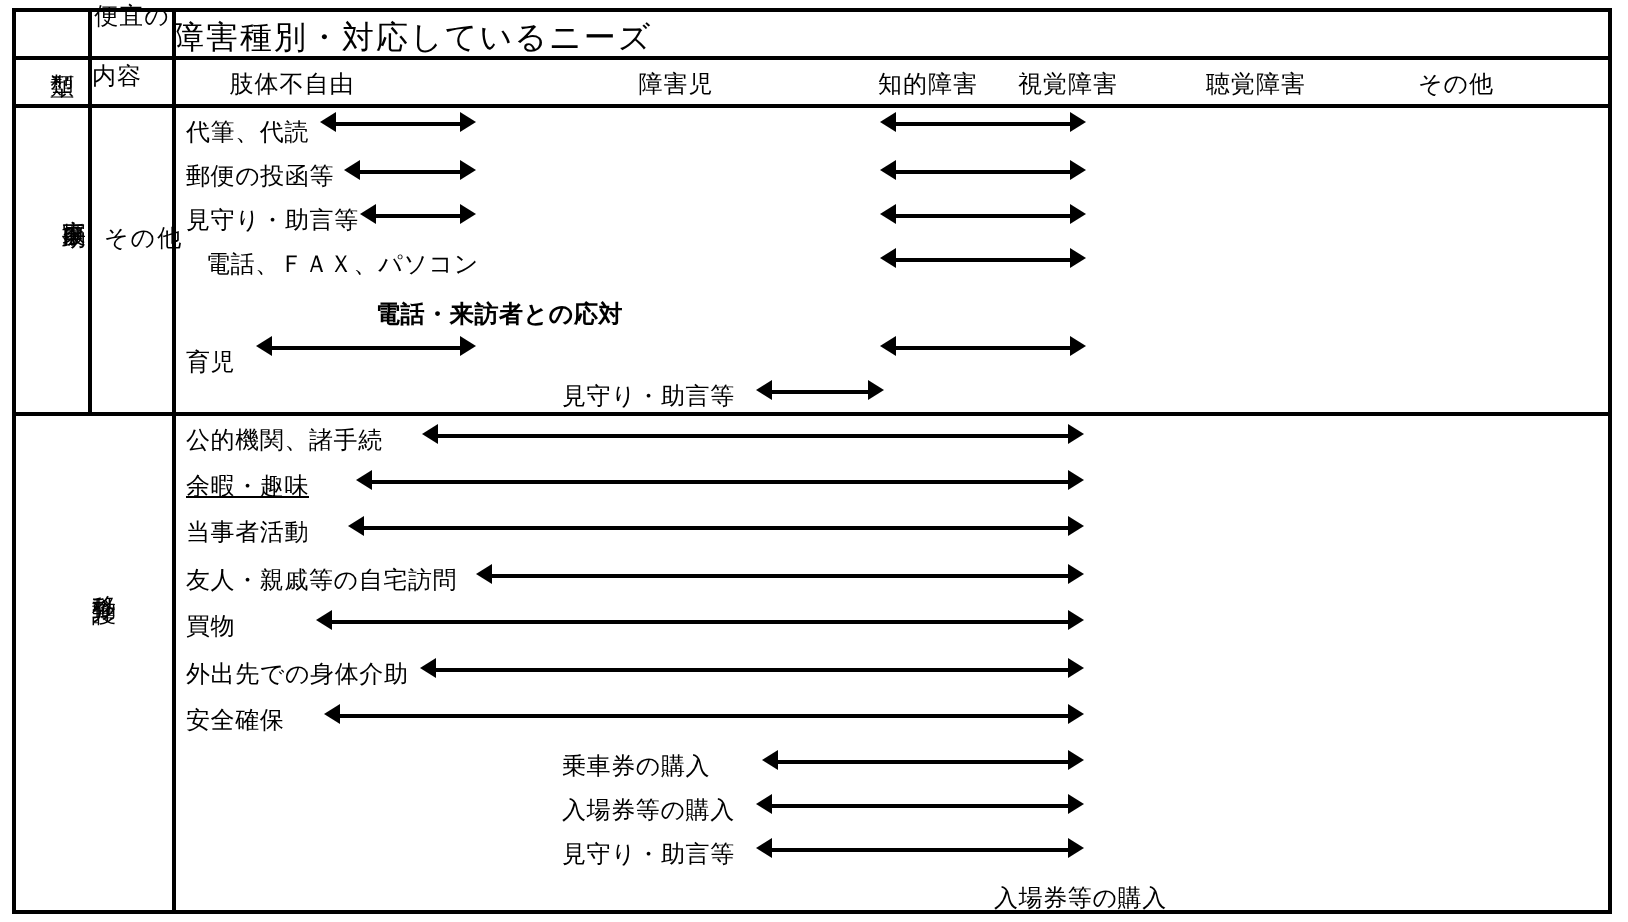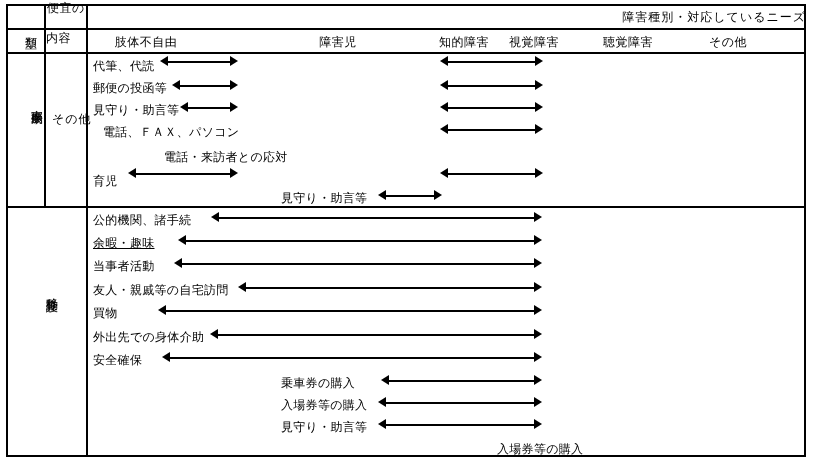--- a/index.html
+++ b/index.html
@@ -34,22 +34,22 @@
   .rule-v {
     position: absolute;
     background: #000;
     width: 1px;
   }
   .rule-v.thick { width: 2px; }
 
   
   .hdr-group {
     position: absolute;
-    text-align: right;
-    font-size: 12px;
+    text-align: left;
+    font-size: 16px;
     letter-spacing: 1px;
     white-space: nowrap;
   }
   .col-hdr {
     position: absolute;
     text-align: center;
     font-size: 12px;
     white-space: nowrap;
     letter-spacing: 0.5px;
   }
@@ -173,21 +173,21 @@
       <div class="head right"></div>
   </div>
 
   <div class="rlabel" style="left:103px; top:126px;">電話、ＦＡＸ、パソコン</div>
   <div class="arrow" style="left:440px; top:124px; width:103px;">
     <div class="head left"></div>
       <div class="shaft"></div>
       <div class="head right"></div>
   </div>
 
-  <div class="rlabel" style="left:164px; top:151px;">電話・来訪者との応対</div>
+  <div class="rlabel" style="left:188px; top:151px;font-weight:bold;">電話・来訪者との応対</div>
 
   <div class="rlabel" style="left:93px; top:175px;">育児</div>
   <div class="arrow" style="left:128px; top:168px; width:110px;">
     <div class="head left"></div>
       <div class="shaft"></div>
       <div class="head right"></div>
   </div>
   <div class="arrow" style="left:440px; top:168px; width:103px;">
     <div class="head left"></div>
       <div class="shaft"></div>

